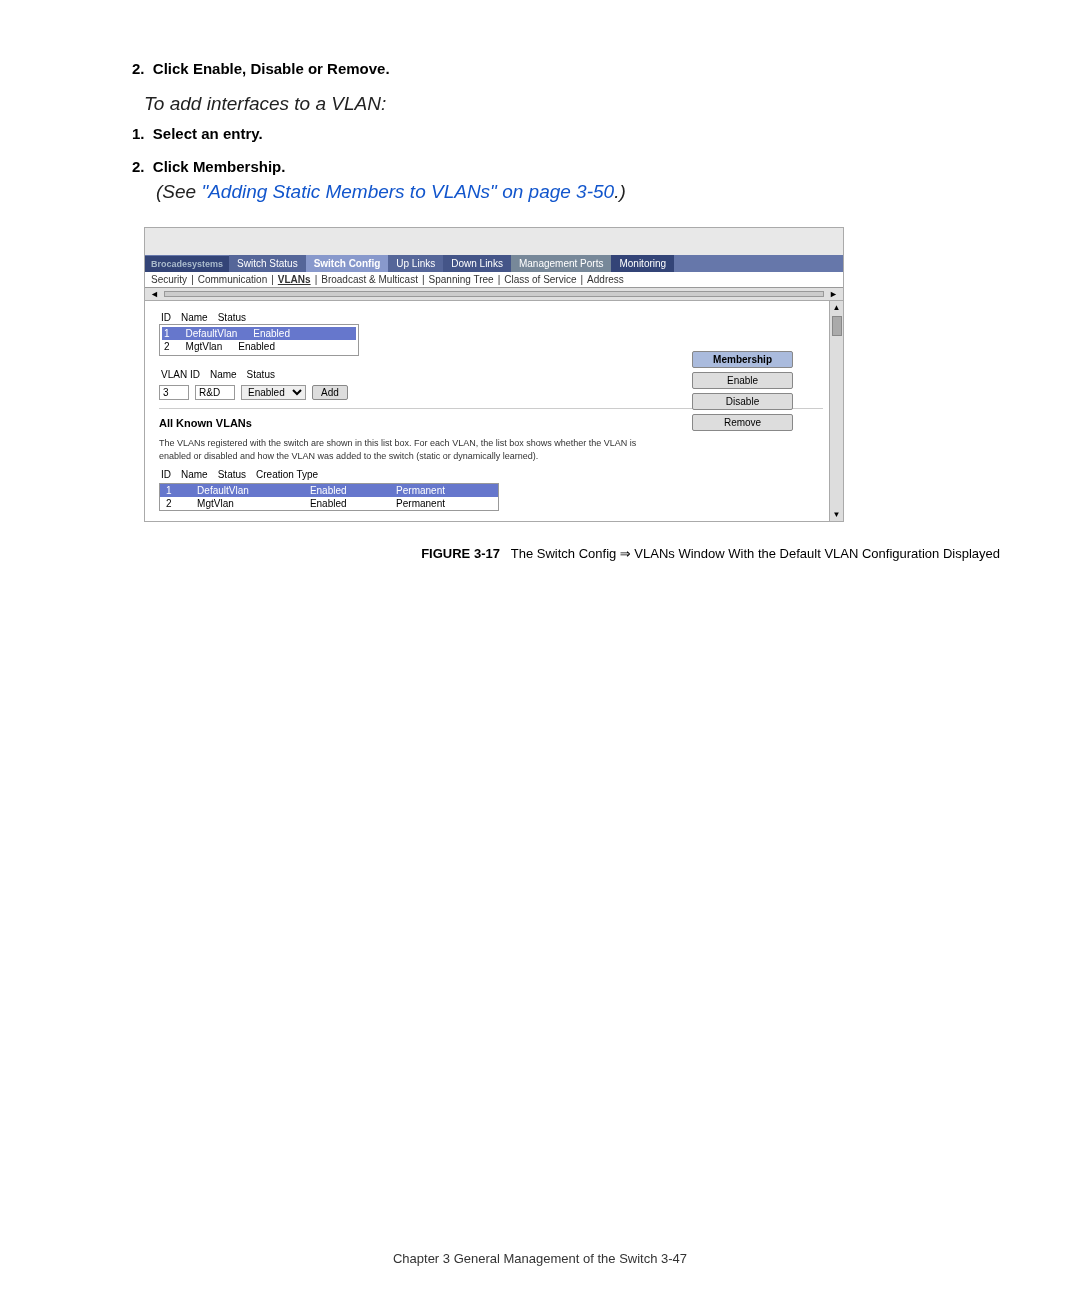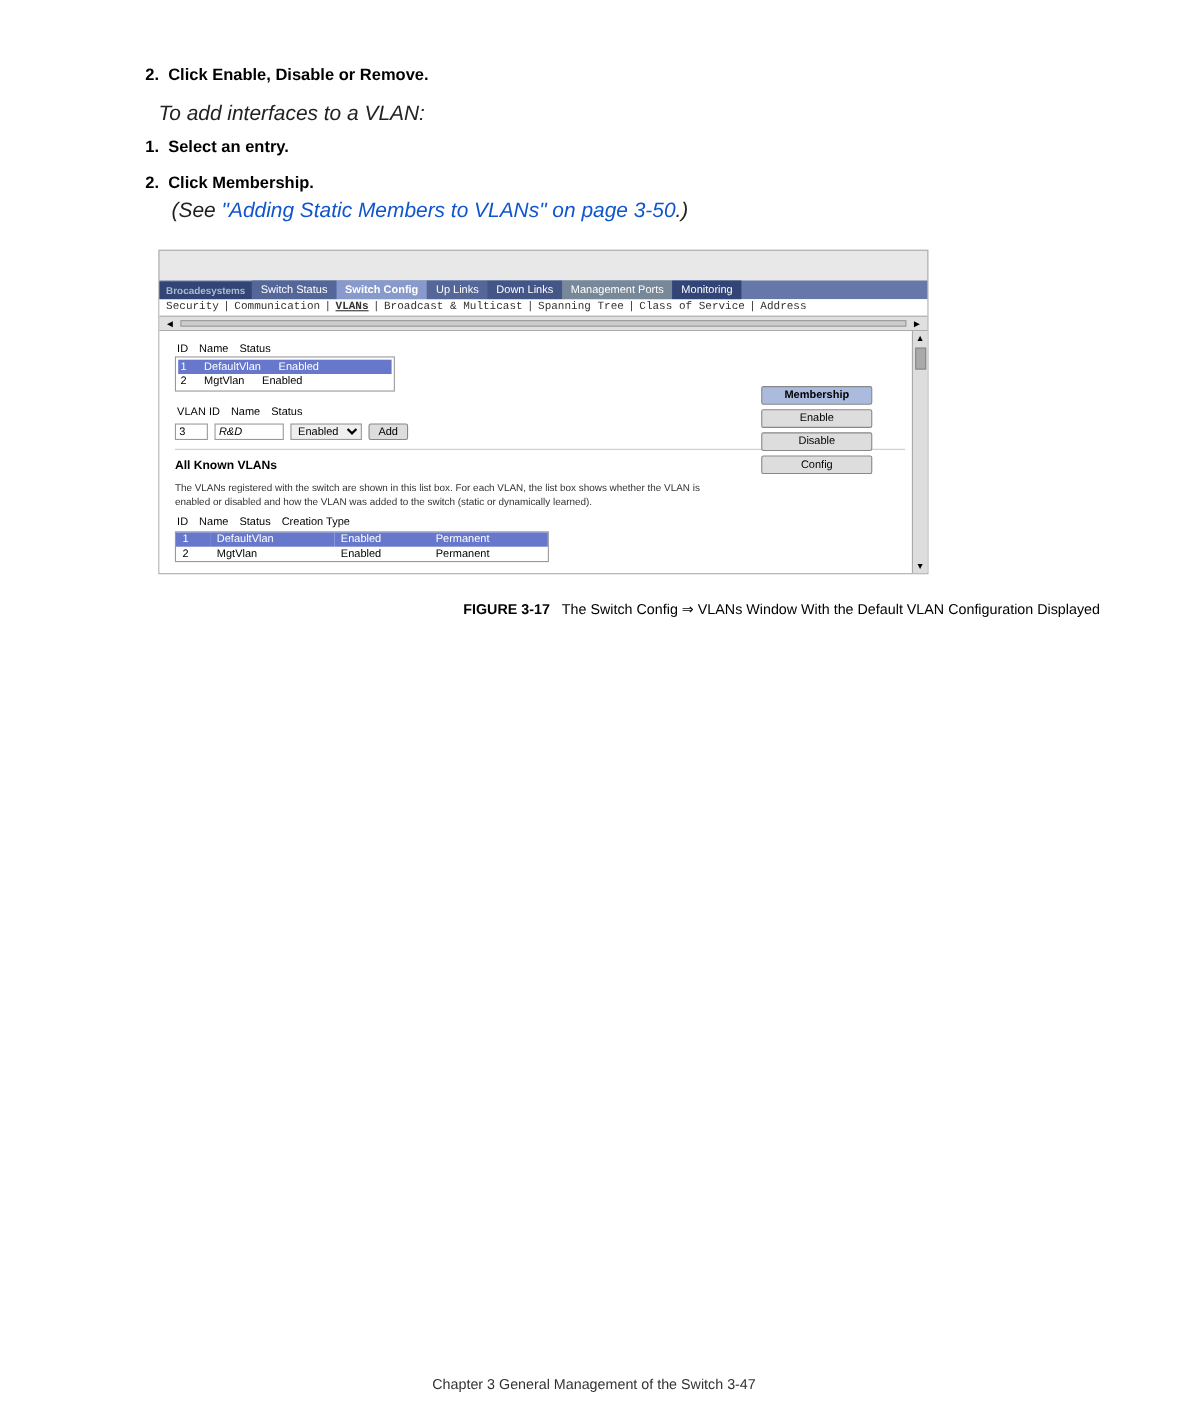--- a/index.html
+++ b/index.html
@@ -88,21 +88,20 @@
     
     .sub-nav {
       background: #ffffff;
       border-bottom: 1px solid #999;
       padding: 2px 4px;
       font-size: 10px;
       color: #333;
       display: flex;
       flex-wrap: nowrap;
       overflow: hidden;
-      font-family: Liberation Mono, monospace;
     }
 
     .sub-nav span {
       margin: 0 2px;
     }
 
     .sub-nav .sub-link {
       color: #333;
     }
 
@@ -420,38 +419,38 @@
             <span>2</span>
             <span>MgtVlan</span>
             <span>Enabled</span>
           </div>
         </div>
 
         <div class="action-buttons">
           <button class="action-btn membership">Membership</button>
           <button class="action-btn">Enable</button>
           <button class="action-btn">Disable</button>
-          <button class="action-btn">Config</button>
+          <button class="action-btn">Remove</button>
         </div>
       </div>
 
       <div style="margin-top:12px;">
         <table class="vlan-table">
           <thead>
             <tr>
               <th>VLAN ID</th>
               <th>Name</th>
               <th>Status</th>
               <th></th>
             </tr>
           </thead>
         </table>
         <div class="add-form-row">
           <input type="text" value="3" style="width: 30px;">
-          <input type="text" value="R&amp;D" style="width: 63px; font-style: italic;">
+          <input type="text" value="R&amp;D" style="width: 40px;">
           <select>
             <option>Enabled</option>
             <option>Disabled</option>
           </select>
           <button class="add-btn">Add</button>
         </div>
       </div>
 
       <hr class="divider-line">
 

